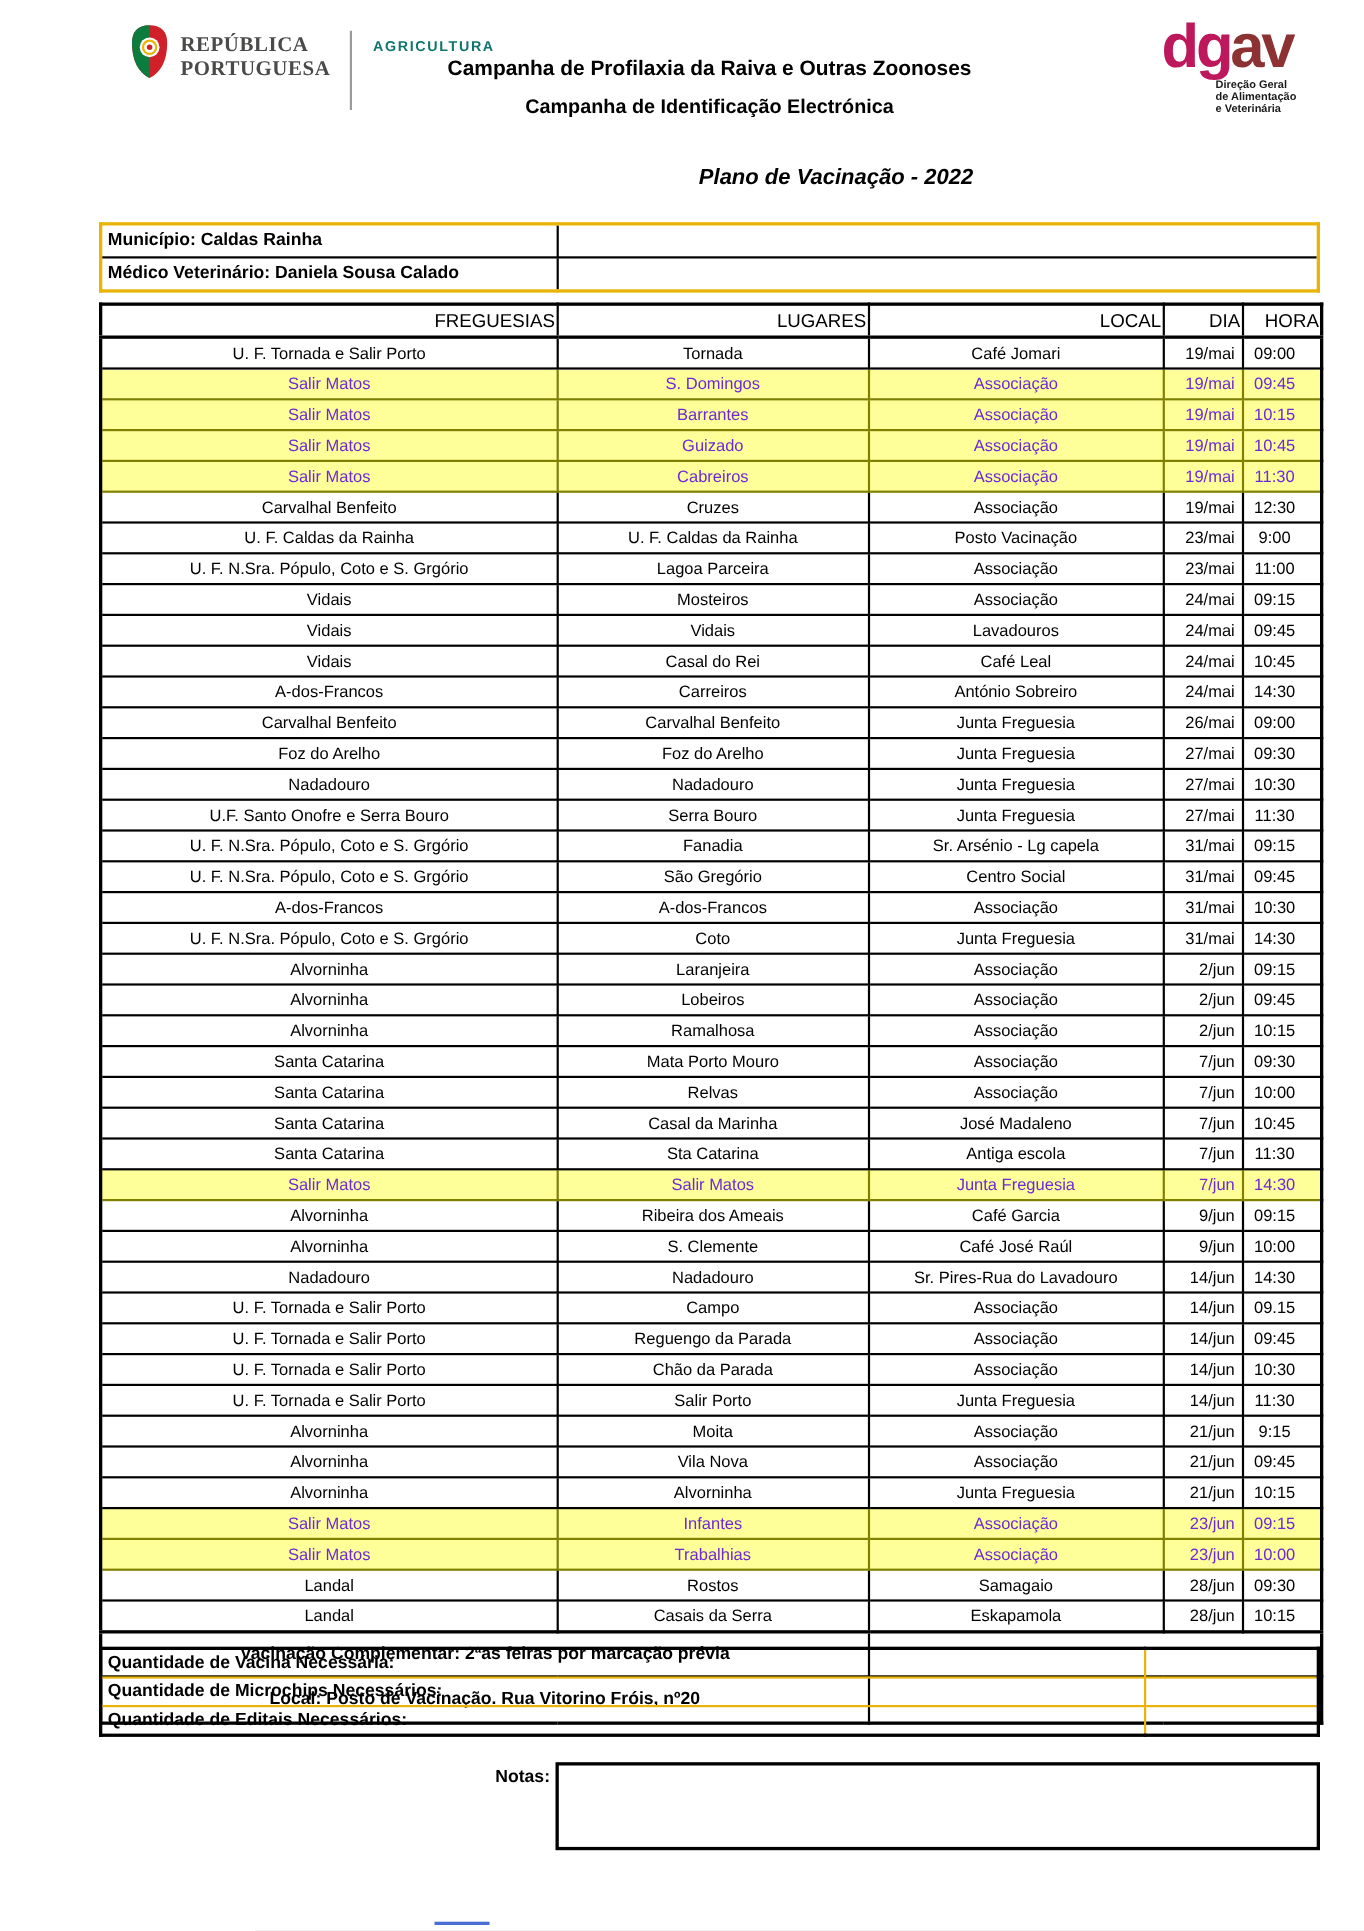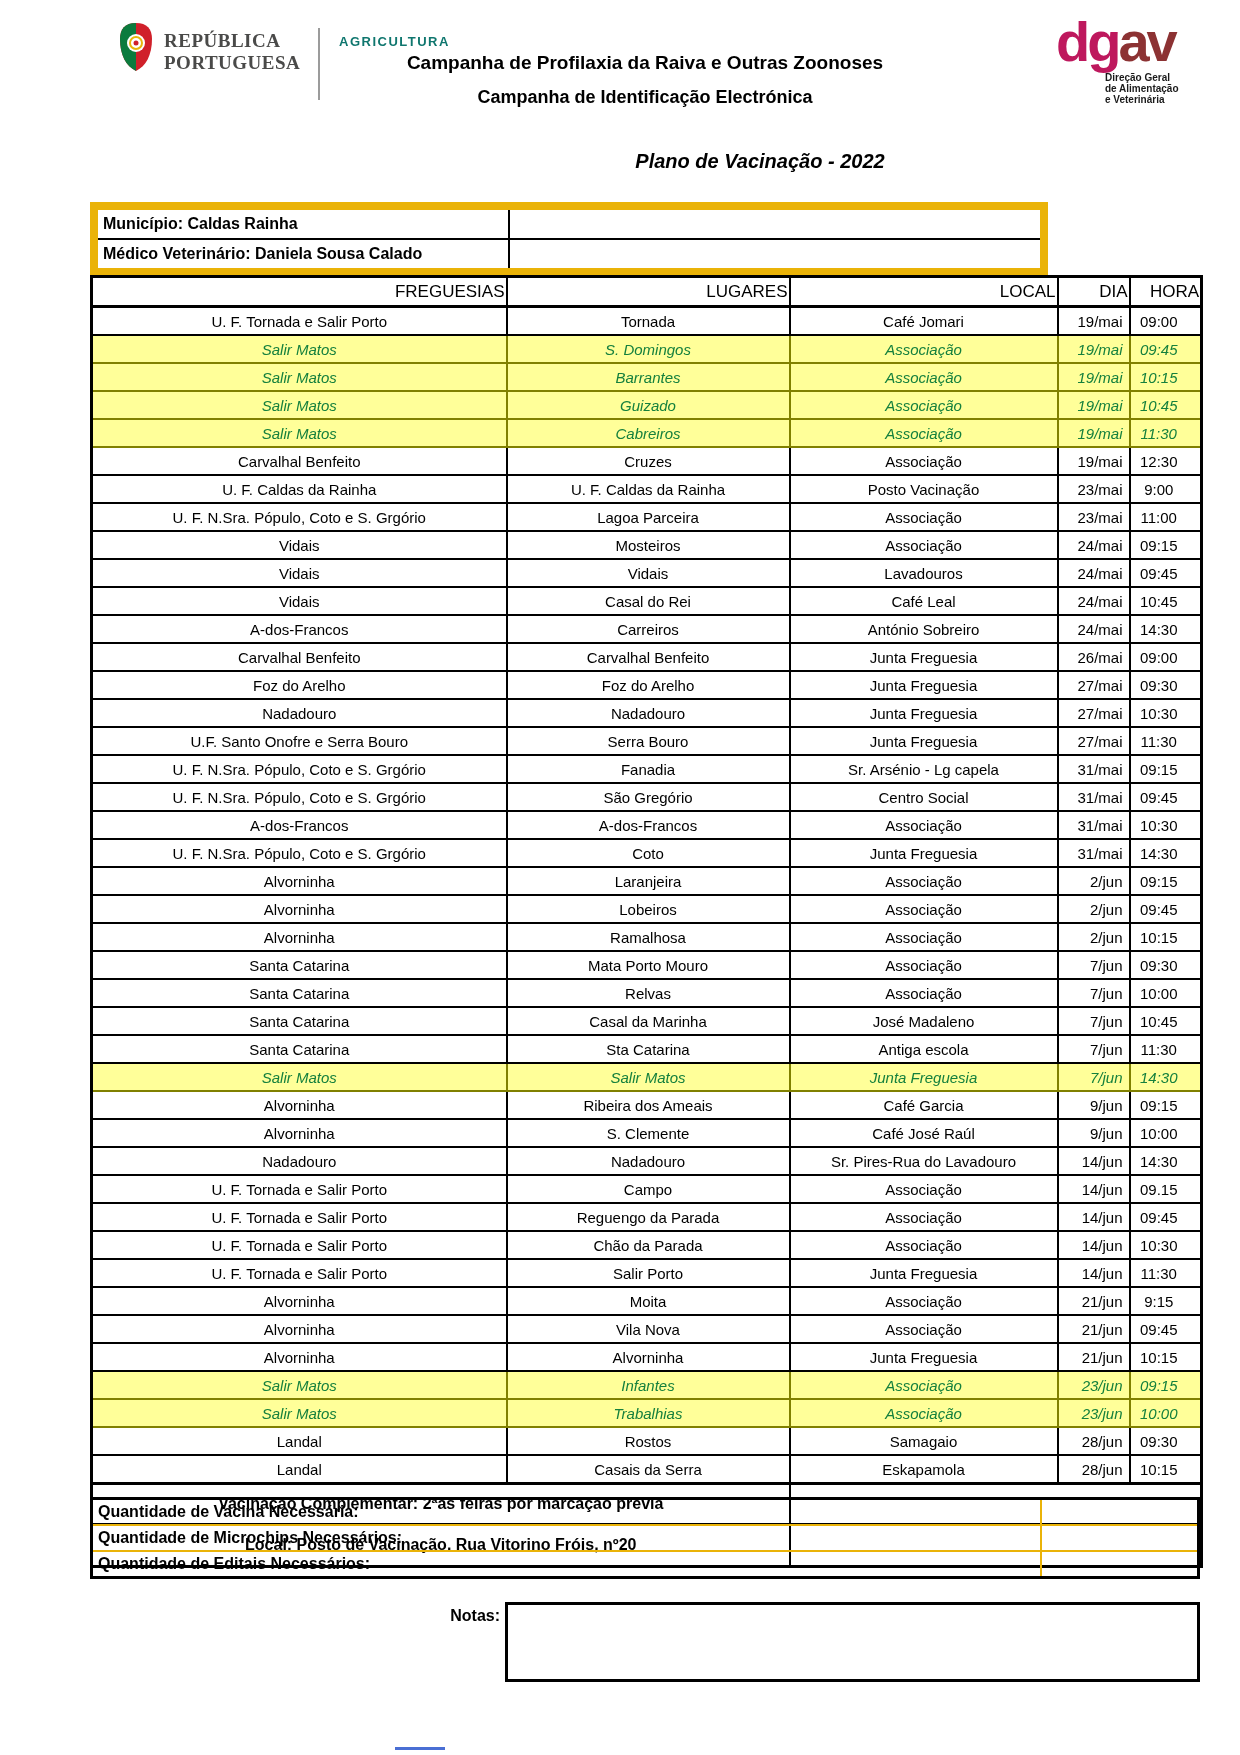--- a/index.html
+++ b/index.html
@@ -27,32 +27,32 @@
   .dgav-word{font-size:56px;font-weight:bold;letter-spacing:-3px;}
   .dgav-gray{color:#be185d;}
   .dgav-red{color:#8c3233;}
   .dgav-sub{margin-left:49px;margin-top:2px;font-size:10px;font-weight:bold;line-height:11px;color:#1a1a1a;}
   .plan-title{position:absolute;left:205px;top:150px;width:1110px;text-align:center;
     font-size:20px;font-weight:bold;font-style:italic;}
   
   table{border-collapse:collapse;table-layout:fixed;}
   td,th{overflow:hidden;white-space:nowrap;}
   
-  .info-table{position:absolute;left:90px;top:202px;width:958px;border:8px solid #eab308;}
+  .info-table{position:absolute;left:90px;top:202px;width:1110px;border:3px solid #eab308;}
   .info-table td{border:2px solid #000;height:28px;font-size:16px;font-weight:bold;padding:0 0 0 5px;}
   
   .schedule-table{position:absolute;left:90px;top:275px;width:1110px;border:3px solid #000;}
   .schedule-table th{
     border:2px solid #000;border-bottom:3px solid #000;height:25px;
     font-size:17px;font-weight:normal;text-align:right;
   }
   .schedule-table td{border:2px solid #000;height:26px;font-size:15px;text-align:center;padding:0;}
   .schedule-table td.num-dia{text-align:right;padding-right:6px;}
   .schedule-table td.num-hora{padding-right:13px;}
-  .schedule-table tr.hl td{background:#ffff99;color:#15803d;border-color:#808000;font-style:italic;}
+  .schedule-table tr.hl td{background:#ffff99;color:#6d28d9;border-color:#808000;}
   .schedule-table tr.footrow1 td{border-top:3px solid #000;height:38px;font-size:16px;font-weight:bold;}
   .schedule-table tr.footrow2 td{height:40px;font-size:16px;font-weight:bold;}
   
   .quantities-table{position:absolute;left:90px;top:1497px;width:1110px;border:3px solid #000;}
   .quantities-table td{border:2px solid #eab308;height:24px;font-size:16px;font-weight:bold;padding:0 0 0 5px;}
   
   .notes-label{position:absolute;left:90px;top:1607px;width:410px;text-align:right;font-size:16px;font-weight:bold;}
   .notes-box{position:absolute;left:505px;top:1602px;width:695px;height:80px;border:3px solid #000;box-sizing:border-box;background:#fff;}
   .blue-line{position:absolute;left:395px;top:1747px;width:50px;height:3px;background:#4a6fd4;}
 </style>

